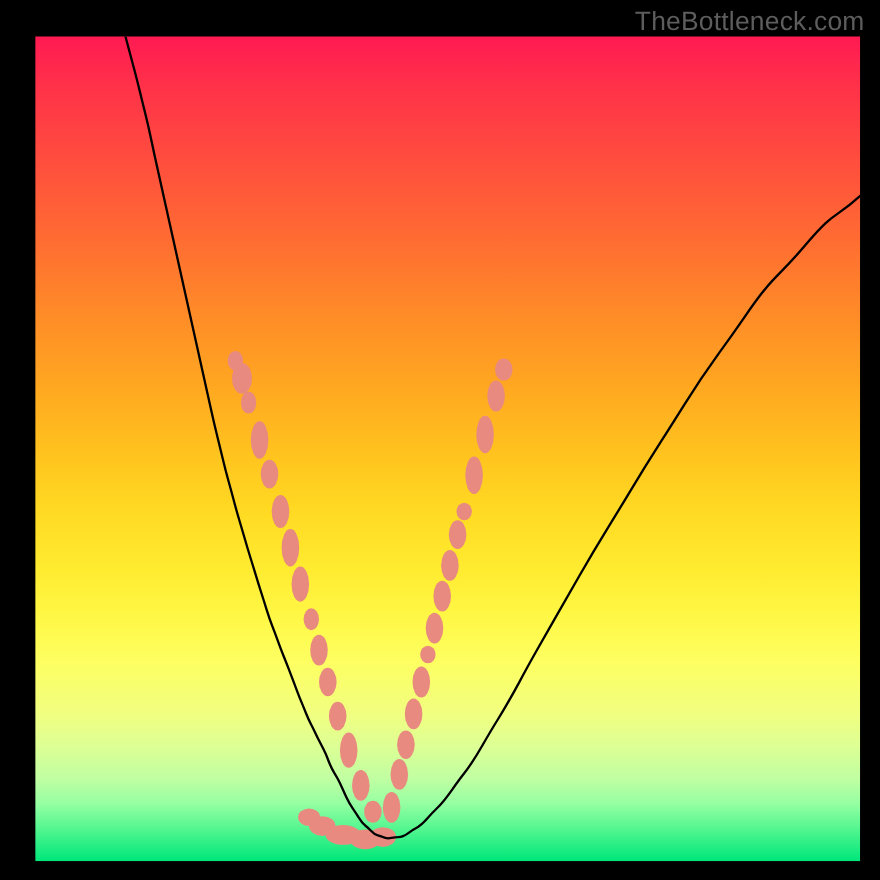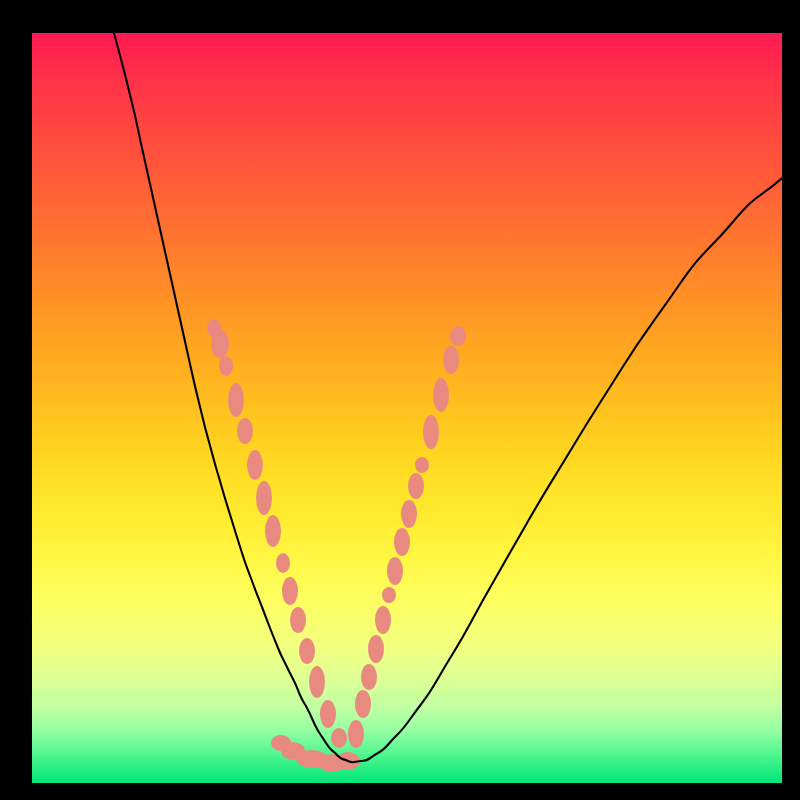--- a/index.html
+++ b/index.html
@@ -81,20 +81,21 @@
   .blob {
     fill: #e98a81;
     stroke: none;
   }
 </style>
 </head>
 <body>
 
 <div class="frame">
 
+  <div class="watermark">TheBottleneck.com</div>
 
   <div class="plot-area">
     <div class="gradient"></div>
 
     <svg class="curve" viewBox="0 0 750 750" preserveAspectRatio="none">
 
       <g id="blob-group">
           <ellipse class="blob" cx="182" cy="295" rx="7" ry="9"></ellipse>
           <ellipse class="blob" cx="188" cy="311" rx="9" ry="14"></ellipse>
           <ellipse class="blob" cx="194" cy="333" rx="7" ry="10"></ellipse>

